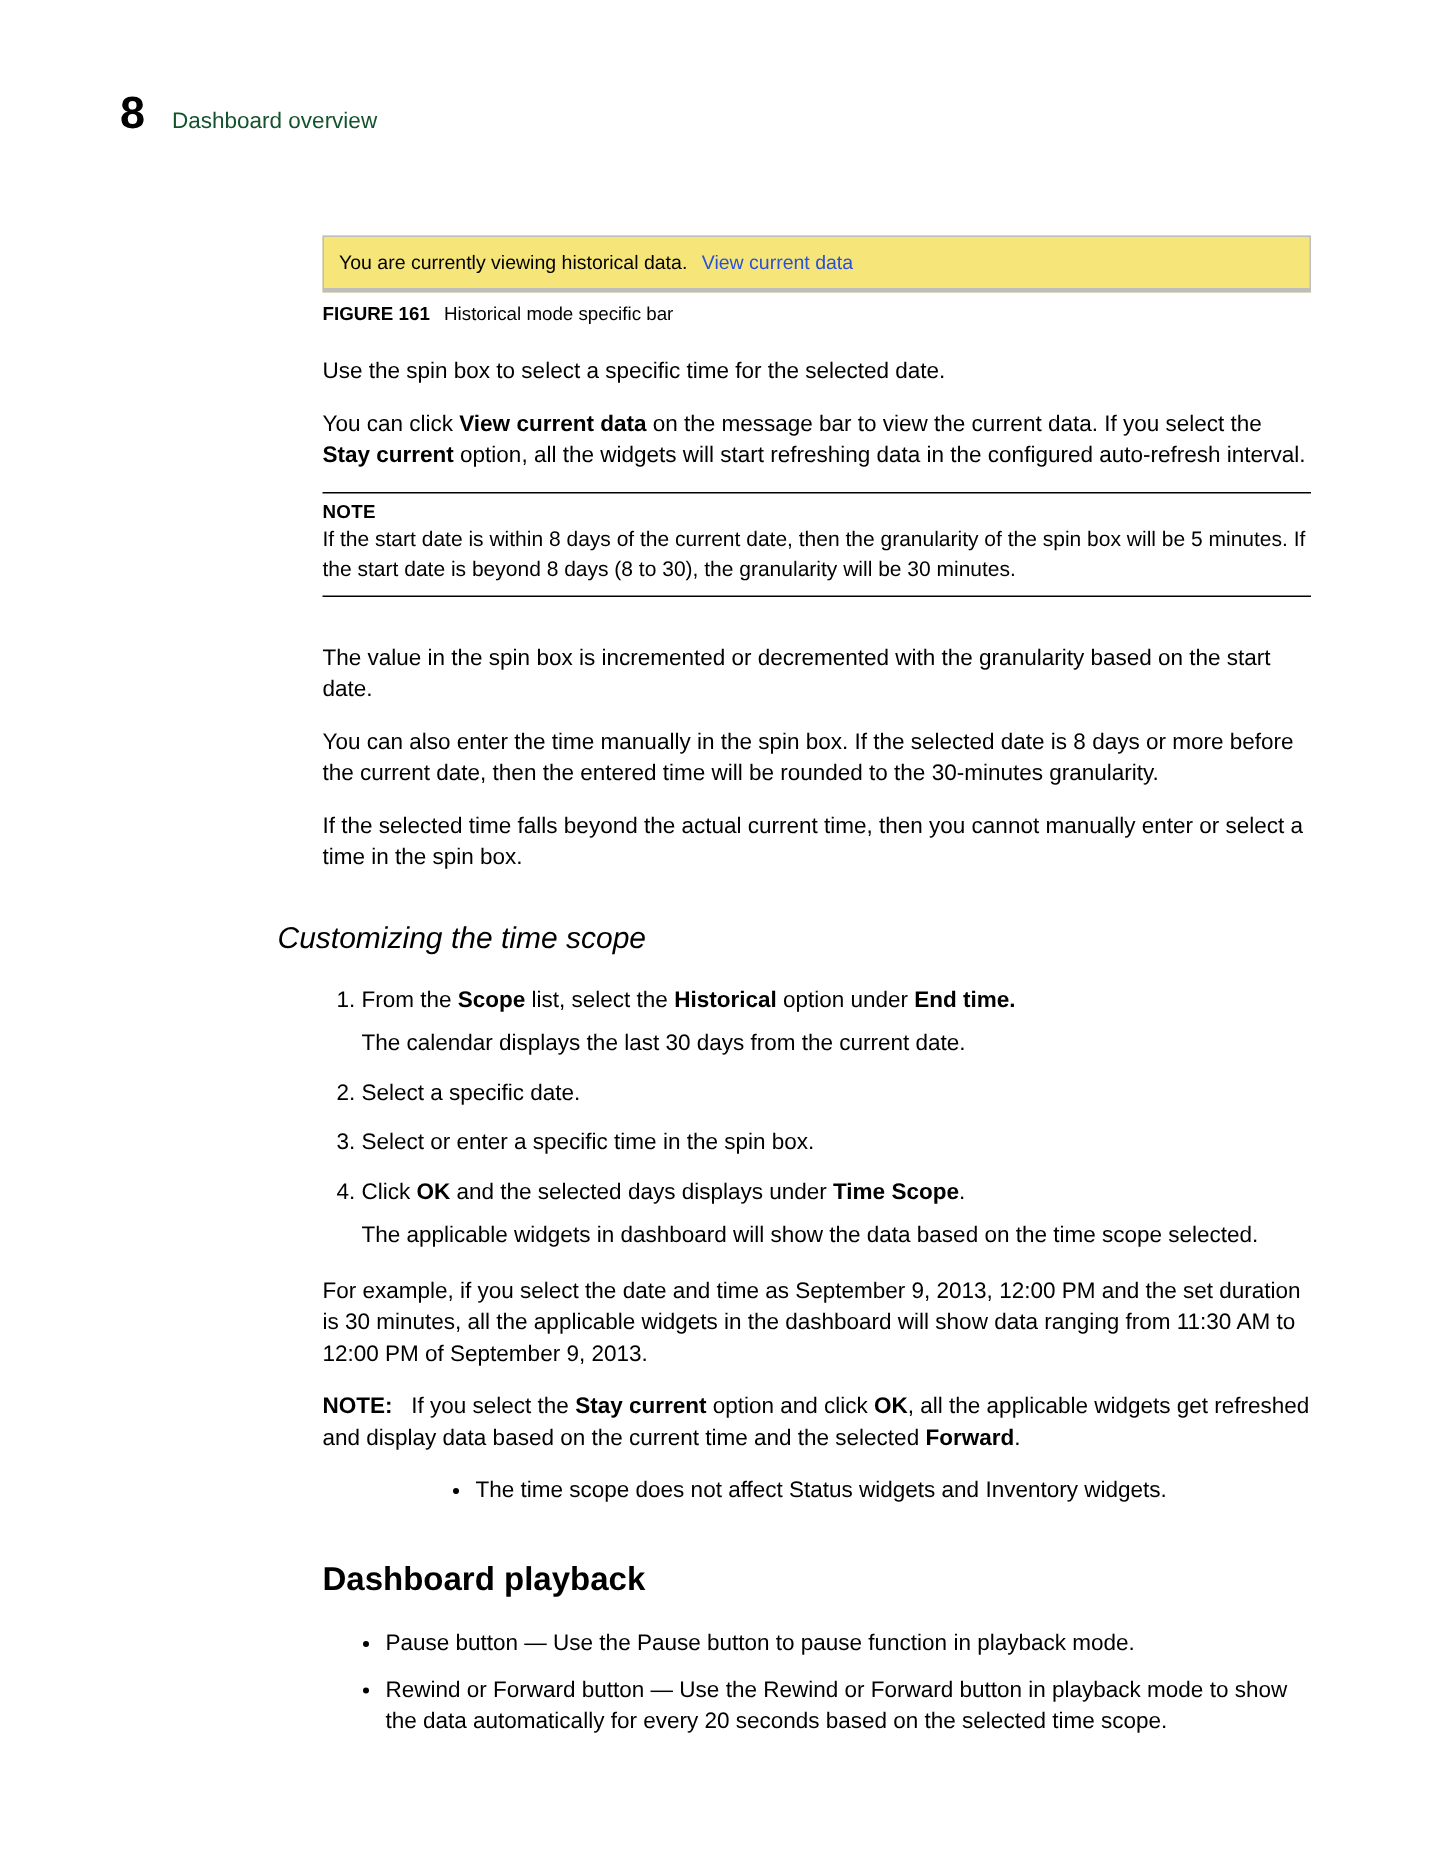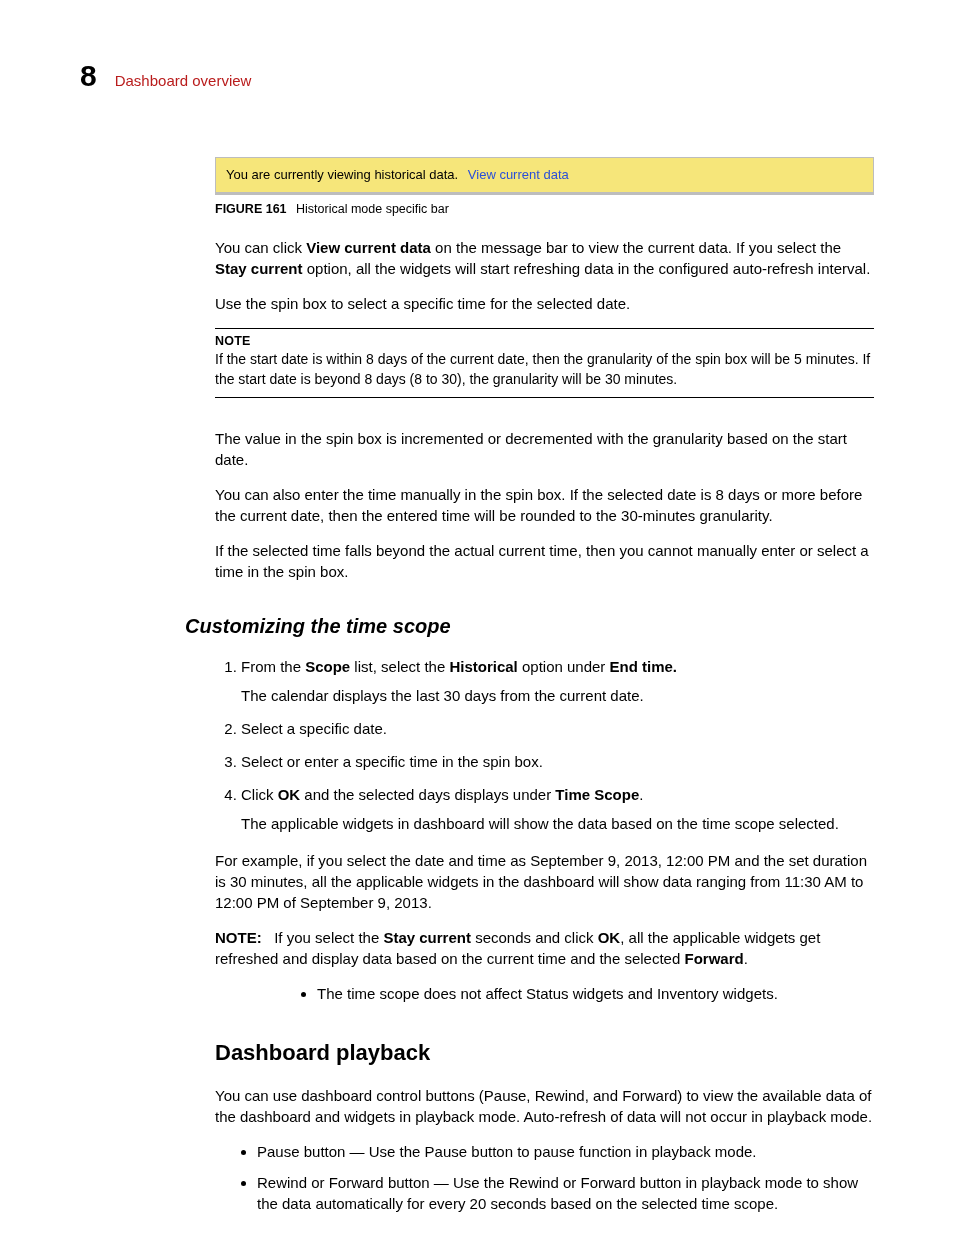--- a/index.html
+++ b/index.html
@@ -1,29 +1,29 @@
 <!DOCTYPE html>
 <html><head>
 <meta charset="utf-8">
 <style>
   html,body{margin:0;padding:0;background:#fff;font-family:Arial,Helvetica,sans-serif;color:#000;font-size:15px;line-height:1.4}
   .page{width:954px;min-height:1235px;box-sizing:border-box;padding:55px 80px 60px 80px;position:relative}
   .header-row{display:flex;align-items:baseline;gap:18px;margin-bottom:60px}
   .chapter-num{font-size:30px;font-weight:700}
-  .header-title{font-size:15px;color:#b91c1c}
+  .header-title{font-size:15px;color:#14532d}
   .content{margin-left:135px;margin-right:0}
   .msgbar{background:#f6e67a;border:1px solid #bdbdbd;border-bottom:3px solid #bdbdbd;padding:8px 10px;font-size:13px;margin-bottom:6px}
   .msgbar .link{color:#2a4fd8;margin-left:6px}
   .fig-caption{font-size:12.5px;font-weight:700;margin-bottom:18px}
   .fig-caption .fig-text{font-weight:400;margin-left:6px}
   p{margin:0 0 14px}
   .bold{font-weight:700}
   .note-block{border-top:1.5px solid #000;border-bottom:1.5px solid #000;padding:4px 0 8px;margin:6px 0 30px;font-size:14px}
   .note-label{font-weight:700;font-size:12.5px;letter-spacing:.2px}
-  h3.italic{font-style:italic;font-weight:700;font-size:20px;margin:30px 0 16px -30px}
+  h3.italic{font-style:italic;font-weight:400;font-size:20px;margin:30px 0 16px -30px}
   h2.section{font-size:22px;font-weight:700;margin:34px 0 16px}
   ol.steps{margin:0 0 16px 0;padding-left:26px}
   ol.steps li{margin-bottom:12px}
   .sub{margin:8px 0 0 0}
   ul.bul{margin:0 0 16px 0;padding-left:42px;list-style:disc}
   ul.bul li{margin-bottom:10px}
   ul.indent{margin-left:60px}
 </style>
 </head>
 <body>
@@ -39,25 +39,25 @@
   <div class="msgbar">
     <span>You are currently viewing historical data.</span>
     <span class="link">View current data</span>
   </div>
 
   <div class="fig-caption">
     <span>FIGURE 161</span>
     <span class="fig-text">Historical mode specific bar</span>
   </div>
 
+  <p>Use the spin box to select a specific time for the selected date.</p>
+
   <p>
     <span>You can click </span><span class="bold">View current data</span><span> on the message bar to view the current data. If you select the </span><span class="bold">Stay current</span><span> option, all the widgets will start refreshing data in the configured auto-refresh interval.</span>
   </p>
-
-  <p>Use the spin box to select a specific time for the selected date.</p>
 
   <div class="note-block">
     <div class="note-label">NOTE</div>
     <div>If the start date is within 8 days of the current date, then the granularity of the spin box will be 5 minutes. If the start date is beyond 8 days (8 to 30), the granularity will be 30 minutes.</div>
   </div>
 
   <p>The value in the spin box is incremented or decremented with the granularity based on the start date.</p>
   <p>You can also enter the time manually in the spin box. If the selected date is 8 days or more before the current date, then the entered time will be rounded to the 30-minutes granularity.</p>
   <p>If the selected time falls beyond the actual current time, then you cannot manually enter or select a time in the spin box.</p>
 
@@ -73,30 +73,29 @@
     <li>
       <span>Click </span><span class="bold">OK</span><span> and the selected days displays under </span><span class="bold">Time Scope</span><span>.</span>
       <p class="sub">The applicable widgets in dashboard will show the data based on the time scope selected.</p>
     </li>
   </ol>
 
   <p>For example, if you select the date and time as September 9, 2013, 12:00 PM and the set duration is 30 minutes, all the applicable widgets in the dashboard will show data ranging from 11:30 AM to 12:00 PM of September 9, 2013.</p>
 
   <p>
     <span class="bold">NOTE:</span>
-    &nbsp;&nbsp;<span>If you select the </span><span class="bold">Stay current</span><span> seconds and click </span><span class="bold">OK</span><span>, all the applicable widgets get refreshed and display data based on the current time and the selected </span><span class="bold">Forward</span><span>.</span>
+    &nbsp;&nbsp;<span>If you select the </span><span class="bold">Stay current</span><span> option and click </span><span class="bold">OK</span><span>, all the applicable widgets get refreshed and display data based on the current time and the selected </span><span class="bold">Forward</span><span>.</span>
   </p>
 
   <ul class="bul indent">
     <li>The time scope does not affect Status widgets and Inventory widgets.</li>
   </ul>
 
   <h2 class="section">Dashboard playback</h2>
 
-  <p>You can use dashboard control buttons (Pause, Rewind, and Forward) to view the available data of the dashboard and widgets in playback mode. Auto-refresh of data will not occur in playback mode.</p>
 
   <ul class="bul">
     <li>Pause button — Use the Pause button to pause function in playback mode.</li>
     <li>Rewind or Forward button — Use the Rewind or Forward button in playback mode to show the data automatically for every 20 seconds based on the selected time scope.</li>
   </ul>
 
 </div>
 </div>
 
 </body></html>

